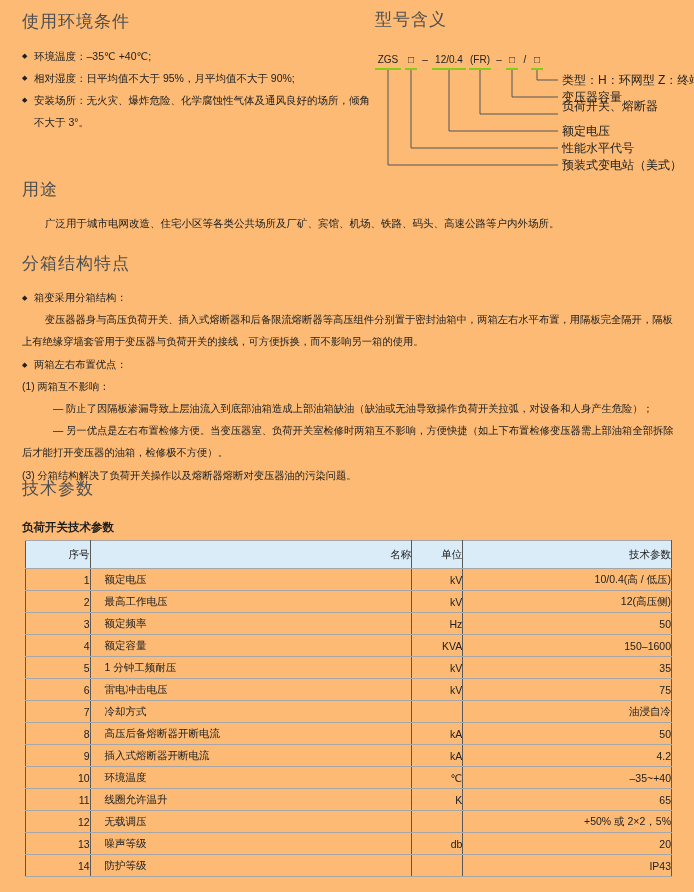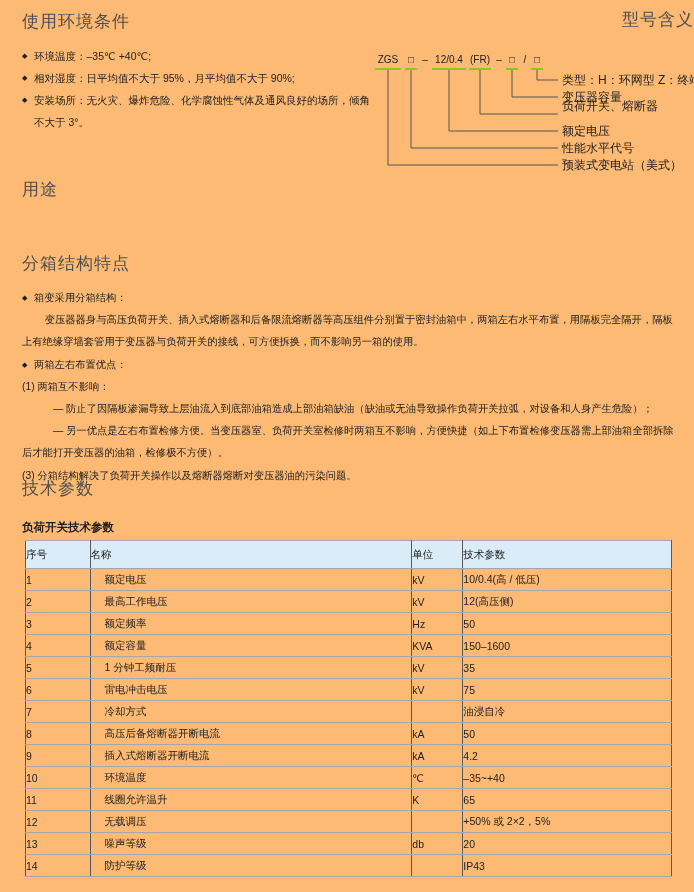--- a/index.html
+++ b/index.html
@@ -9,21 +9,21 @@
   .sec-heading{font-size:17px;color:#4f4f4f;font-weight:400;letter-spacing:1px;margin:0 0 12px 0;}
 
   
   .env{position:absolute;left:22px;top:10px;width:352px;}
   .env ul{list-style:none;margin:10px 0 0 0;padding:0;}
   .env li{position:relative;padding-left:12px;font-size:10.5px;line-height:22px;color:#212121;}
   .bullet{position:absolute;left:0;top:0;font-size:7px;line-height:22px;color:#212121;}
 
   
   .model{position:absolute;left:375px;top:8px;width:319px;height:172px;}
-  .model .sec-heading{margin-bottom:0;text-align:right;}
+  .model .sec-heading{margin-bottom:0;}
   .formula{position:absolute;left:0;top:46px;height:16px;font-size:10px;color:#212121;}
   .fseg{position:absolute;top:0;height:14px;text-align:center;white-space:nowrap;}
   .fseg.u{border-bottom:2px solid #84cc16;}
   .model-lines{position:absolute;left:0;top:62px;}
   .mlabel{position:absolute;left:187px;font-size:12px;line-height:14px;color:#212121;white-space:nowrap;}
 
   
   .usage{position:absolute;left:22px;top:178px;width:655px;}
   .usage p{margin:9px 0 0 0;font-size:10.5px;line-height:20px;text-indent:2.2em;}
 
@@ -34,21 +34,21 @@
   .s-line.bullet-line{padding-left:12px;}
   .s-line.para{text-indent:2.2em;}
   .s-line.dash{text-indent:3em;}
 
   
   .tech{position:absolute;left:22px;top:477px;width:655px;}
   .tech-sub{font-size:11.5px;font-weight:700;color:#1d1d1d;margin:20px 0 0 0;}
   .ptable{position:absolute;left:25px;top:540px;width:647px;border-collapse:collapse;table-layout:fixed;}
   .ptable th,.ptable td{border-left:1px solid #595959;border-right:1px solid #595959;
     border-top:1px solid #a6a6a6;border-bottom:1px solid #a6a6a6;
-    font-size:10.5px;font-weight:400;color:#212121;text-align:left;padding:0;}
+    font-size:10.5px;font-weight:400;color:#212121;text-align:right;padding:0;}
   .ptable th{background:#daecf7;height:27px;}
   .ptable td{height:21px;}
   .ptable .c-name{text-align:left;padding-left:14px;}
 </style>
 </head>
 <body>
 
 <div class="page">
 
   <div class="env">
@@ -84,20 +84,21 @@
     <span class="mlabel" style="top:65px">类型：H：环网型 Z：终端型</span>
     <span class="mlabel" style="top:82px">变压器容量</span>
     <span class="mlabel" style="top:91px">负荷开关、熔断器</span>
     <span class="mlabel" style="top:116px">额定电压</span>
     <span class="mlabel" style="top:133px">性能水平代号</span>
     <span class="mlabel" style="top:150px">预装式变电站（美式）</span>
   </div>
 
   <div class="usage">
     <h2 class="sec-heading">用途</h2>
+    <p>广泛用于城市电网改造、住宅小区等各类公共场所及厂矿、宾馆、机场、铁路、码头、高速公路等户内外场所。</p>
   </div>
 
   <div class="structure">
     <h2 class="sec-heading">分箱结构特点</h2>
     <div class="lines">
       <p class="s-line bullet-line"><span class="bullet">◆</span><span>箱变采用分箱结构：</span></p>
       <p class="s-line para">变压器器身与高压负荷开关、插入式熔断器和后备限流熔断器等高压组件分别置于密封油箱中，两箱左右水平布置，用隔板完全隔开，隔板上有绝缘穿墙套管用于变压器与负荷开关的接线，可方便拆换，而不影响另一箱的使用。</p>
       <p class="s-line bullet-line"><span class="bullet">◆</span><span>两箱左右布置优点：</span></p>
       <p class="s-line">(1) 两箱互不影响：</p>
       <p class="s-line dash">— 防止了因隔板渗漏导致上层油流入到底部油箱造成上部油箱缺油（缺油或无油导致操作负荷开关拉弧，对设备和人身产生危险）；</p>

